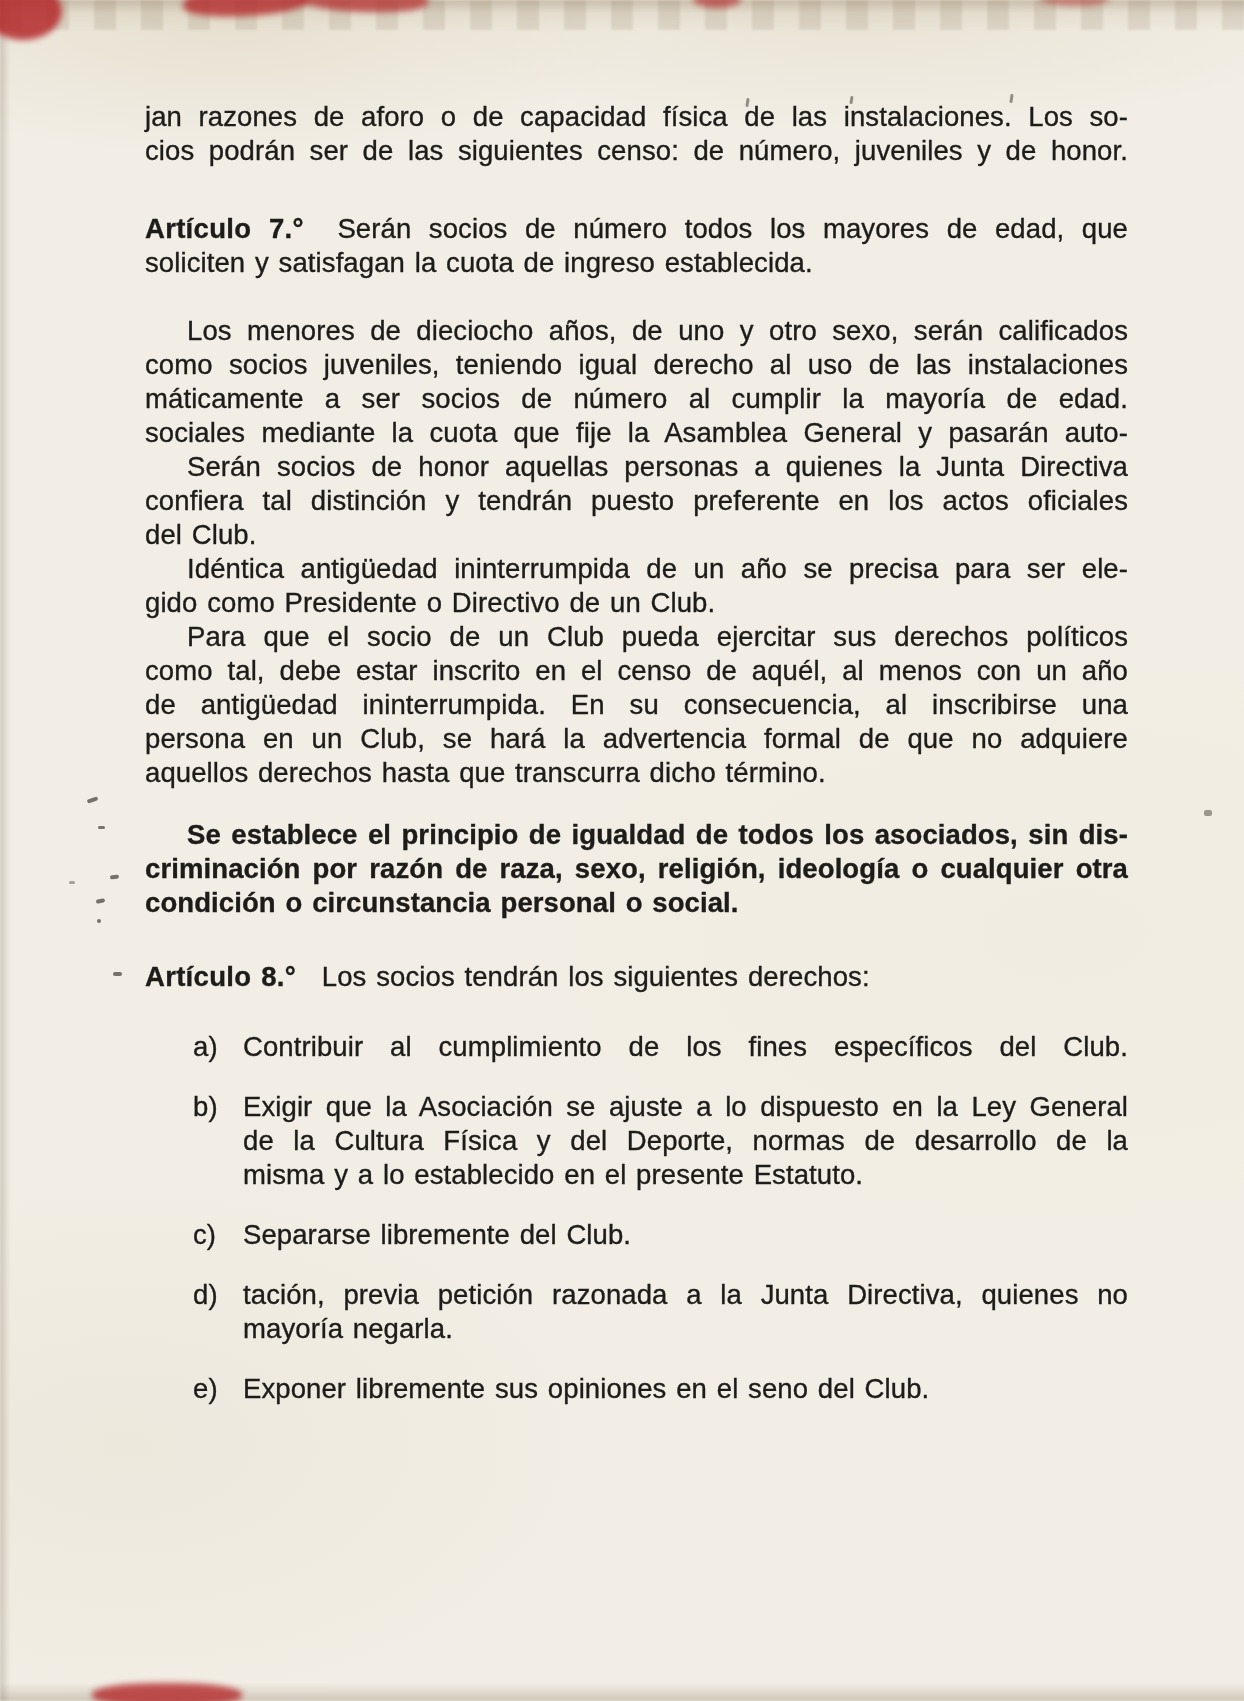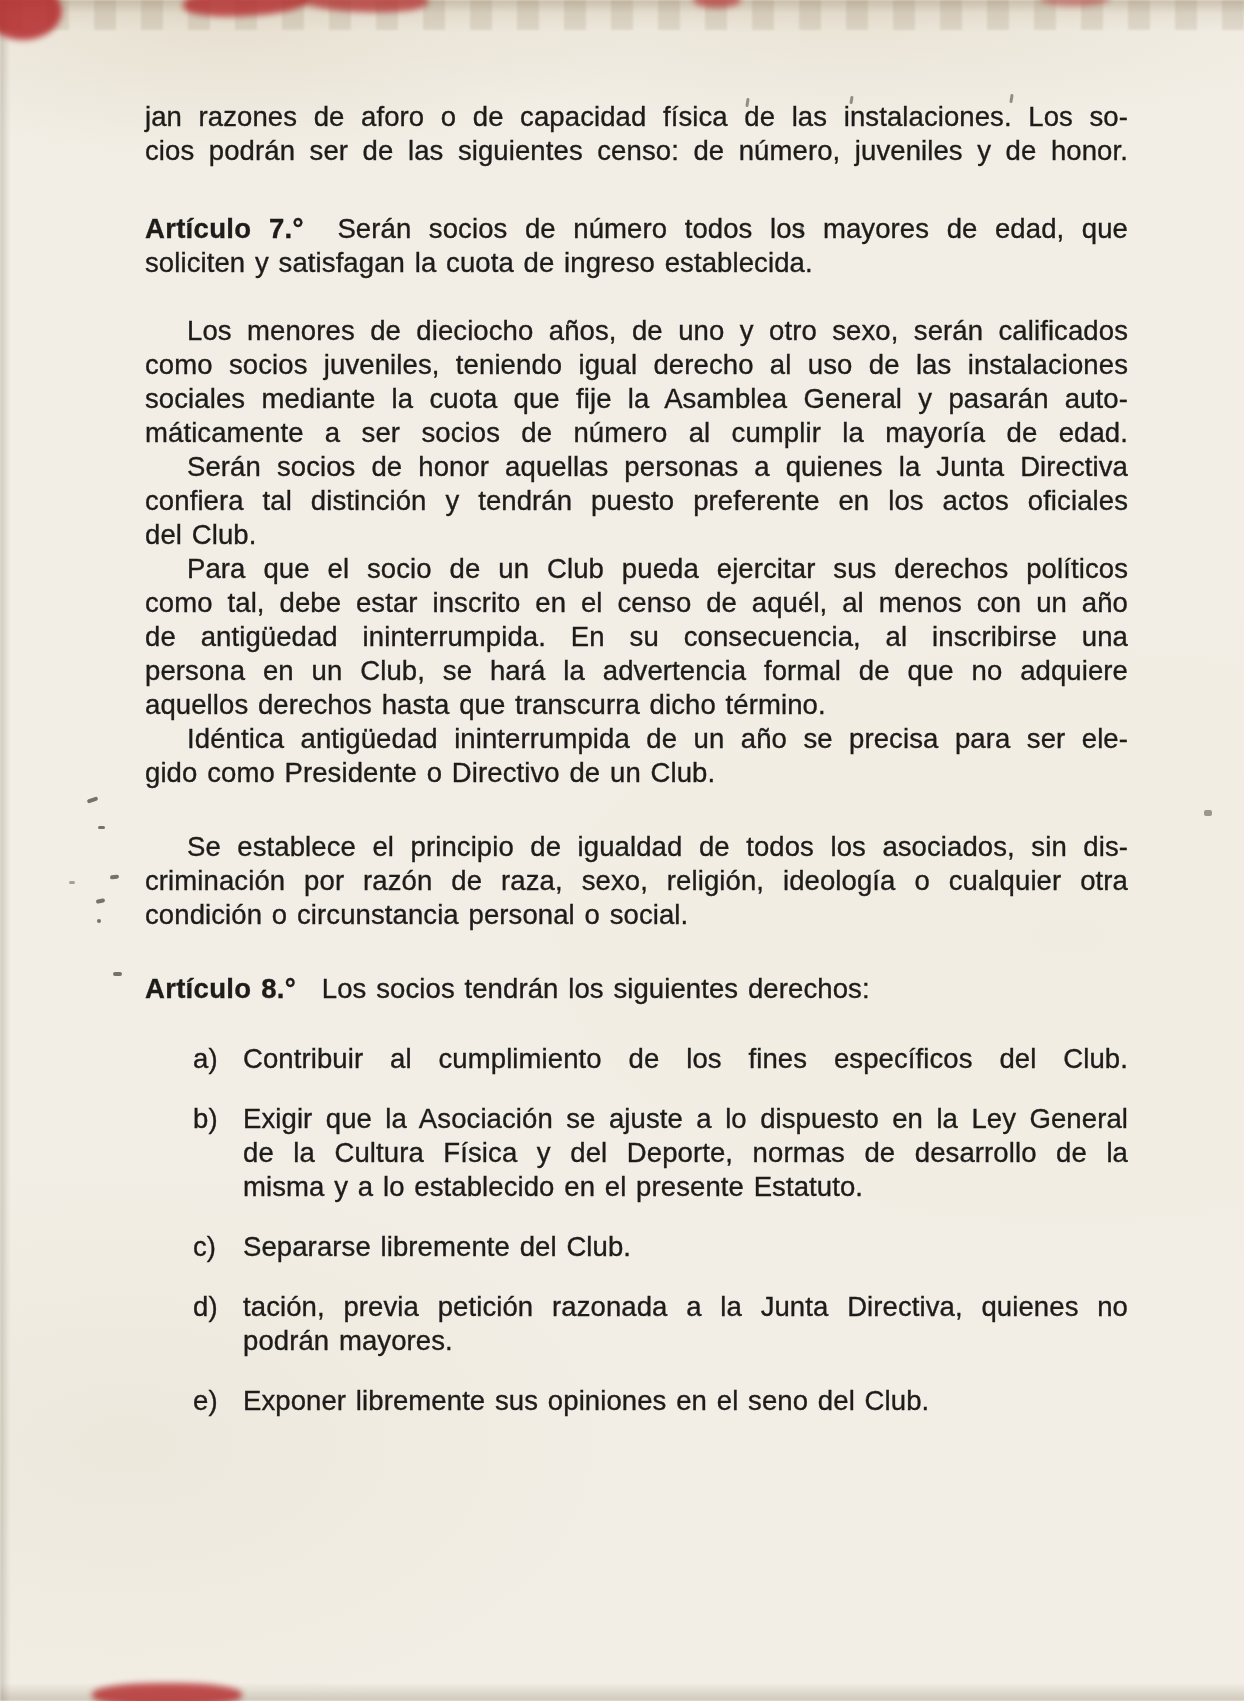--- a/index.html
+++ b/index.html
@@ -106,40 +106,40 @@
           <div class="line">jan razones de aforo o de capacidad física de las instalaciones. Los so-</div>
           <div class="line">cios podrán ser de las siguientes censo: de número, juveniles y de honor.</div>
         </div>
         <div class="para" style="margin-top: 44px;">
           <div class="line"><span class="article-label">Artículo 7.°</span> <span>Serán socios de número todos los mayores de edad, que</span></div>
           <div class="line last">soliciten y satisfagan la cuota de ingreso establecida.</div>
         </div>
         <div class="para" style="margin-top: 34px;">
           <div class="line indent">Los menores de dieciocho años, de uno y otro sexo, serán calificados</div>
           <div class="line">como socios juveniles, teniendo igual derecho al uso de las instalaciones</div>
+          <div class="line">máticamente a ser socios de número al cumplir la mayoría de edad.</div>
           <div class="line">sociales mediante la cuota que fije la Asamblea General y pasarán auto-</div>
-          <div class="line">máticamente a ser socios de número al cumplir la mayoría de edad.</div>
         </div>
         <div class="para">
           <div class="line indent">Serán socios de honor aquellas personas a quienes la Junta Directiva</div>
           <div class="line">confiera tal distinción y tendrán puesto preferente en los actos oficiales</div>
           <div class="line last">del Club.</div>
+        </div>
+        <div class="para">
+          <div class="line indent">Idéntica antigüedad ininterrumpida de un año se precisa para ser ele-</div>
+          <div class="line last">gido como Presidente o Directivo de un Club.</div>
         </div>
         <div class="para">
           <div class="line indent">Para que el socio de un Club pueda ejercitar sus derechos políticos</div>
           <div class="line">como tal, debe estar inscrito en el censo de aquél, al menos con un año</div>
           <div class="line">de antigüedad ininterrumpida. En su consecuencia, al inscribirse una</div>
           <div class="line">persona en un Club, se hará la advertencia formal de que no adquiere</div>
           <div class="line last">aquellos derechos hasta que transcurra dicho término.</div>
         </div>
-        <div class="para">
-          <div class="line indent">Idéntica antigüedad ininterrumpida de un año se precisa para ser ele-</div>
-          <div class="line last">gido como Presidente o Directivo de un Club.</div>
-        </div>
-        <div class="para" style="margin-top: 40px;">
+        <div class="para" style="margin-top: 28px; font-weight: bold;">
           <div class="line indent">Se establece el principio de igualdad de todos los asociados, sin dis-</div>
           <div class="line">criminación por razón de raza, sexo, religión, ideología o cualquier otra</div>
           <div class="line last">condición o circunstancia personal o social.</div>
         </div>
         <div class="para" style="margin-top: 40px;">
           <div class="line last"><span class="article-label">Artículo 8.°</span> <span>Los socios tendrán los siguientes derechos:</span></div>
         </div>
       </div>
     <div id="list" class="rights-list">
         <div class="list-item">
@@ -159,21 +159,21 @@
         <div class="list-item">
           <div class="letter">c)</div>
           <div class="item-body">
             <div class="line last">Separarse libremente del Club.</div>
           </div>
         </div>
         <div class="list-item">
           <div class="letter">d)</div>
           <div class="item-body">
             <div class="line">tación, previa petición razonada a la Junta Directiva, quienes no</div>
-            <div class="line last">podrán mayores.</div>
+            <div class="line last">mayoría negarla.</div>
           </div>
         </div>
         <div class="list-item">
           <div class="letter">e)</div>
           <div class="item-body">
             <div class="line last">Exponer libremente sus opiniones en el seno del Club.</div>
           </div>
         </div>
       </div>
   </div>

